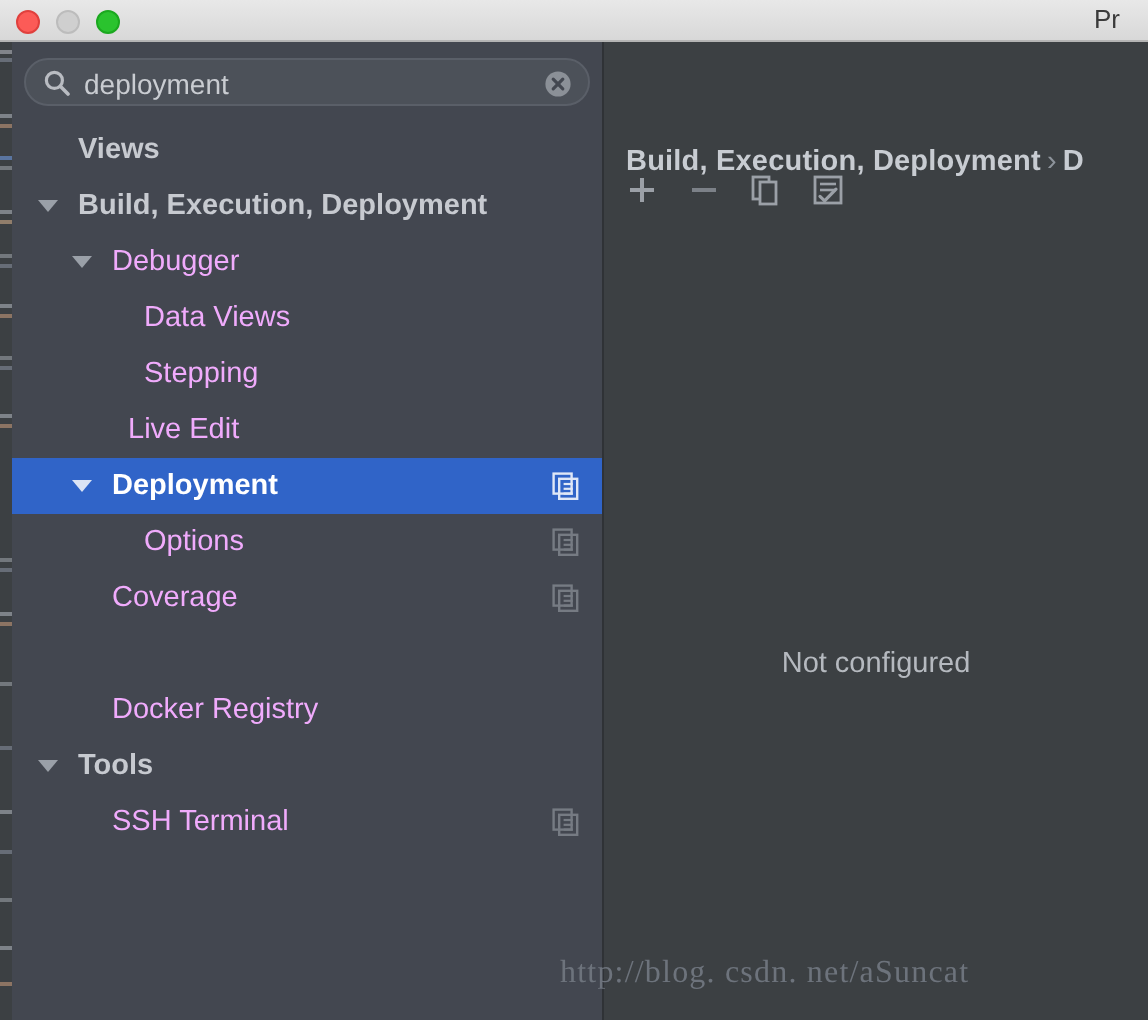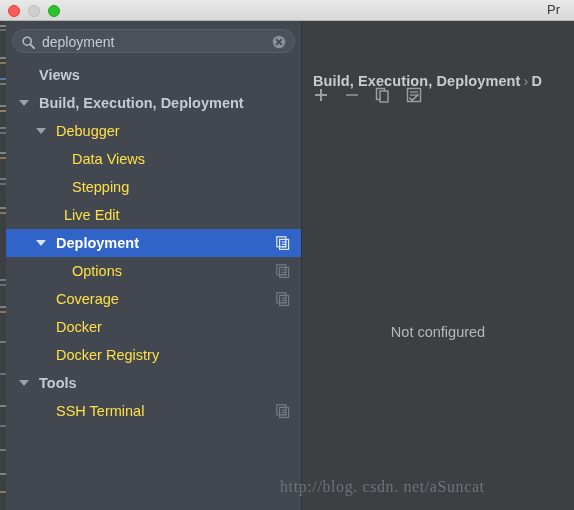--- a/index.html
+++ b/index.html
@@ -126,21 +126,21 @@
     width: 295px;
     height: 28px;
     box-sizing: border-box;
   }
   .row.sel { background: #3064c8; }
   .row-label {
     position: absolute;
     top: 4px;
     font-size: 14.5px;
     line-height: 20px;
-    color: #fde047;
+    color: #f0abfc;
     white-space: nowrap;
   }
   .row.bold .row-label { font-weight: bold; color: #c7cad0; }
   .row.sel .row-label { color: #ffffff; font-weight: bold; }
 
   .twisty {
     position: absolute;
     top: 11px;
     width: 0; height: 0;
     border-left: 5px solid transparent;
@@ -325,23 +325,20 @@
         <div class="row" style="top: 224px;">
           <span class="row-label" style="left: 50px;">Coverage</span>
           <span class="copy-icon" style="color: rgb(118, 123, 131);"><svg width="14" height="14" viewBox="0 0 14 14">
               <rect x="0.8" y="0.8" width="9" height="10" fill="none" stroke="currentColor" stroke-width="1.2"></rect>
               <rect x="3.6" y="3.4" width="9" height="10" fill="none" stroke="currentColor" stroke-width="1.2"></rect>
               <line x1="5.8" y1="6" x2="10.4" y2="6" stroke="currentColor" stroke-width="1.1"></line>
               <line x1="5.8" y1="8.4" x2="10.4" y2="8.4" stroke="currentColor" stroke-width="1.1"></line>
               <line x1="5.8" y1="10.8" x2="10.4" y2="10.8" stroke="currentColor" stroke-width="1.1"></line>
             </svg></span>
         </div>
-        <div class="row" style="top: 252px;">
-          <span class="row-label" style="left: 50px;">Docker</span>
-        </div>
         <div class="row" style="top: 280px;">
           <span class="row-label" style="left: 50px;">Docker Registry</span>
         </div>
         <div class="row bold" style="top: 308px;">
           <span class="twisty" style="left: 13px;"></span>
           <span class="row-label" style="left: 33px;">Tools</span>
         </div>
         <div class="row" style="top: 336px; text-align: center;">
           <span class="row-label" style="left: 50px;">SSH Terminal</span>
           <span class="copy-icon" style="color: rgb(118, 123, 131);"><svg width="14" height="14" viewBox="0 0 14 14">

